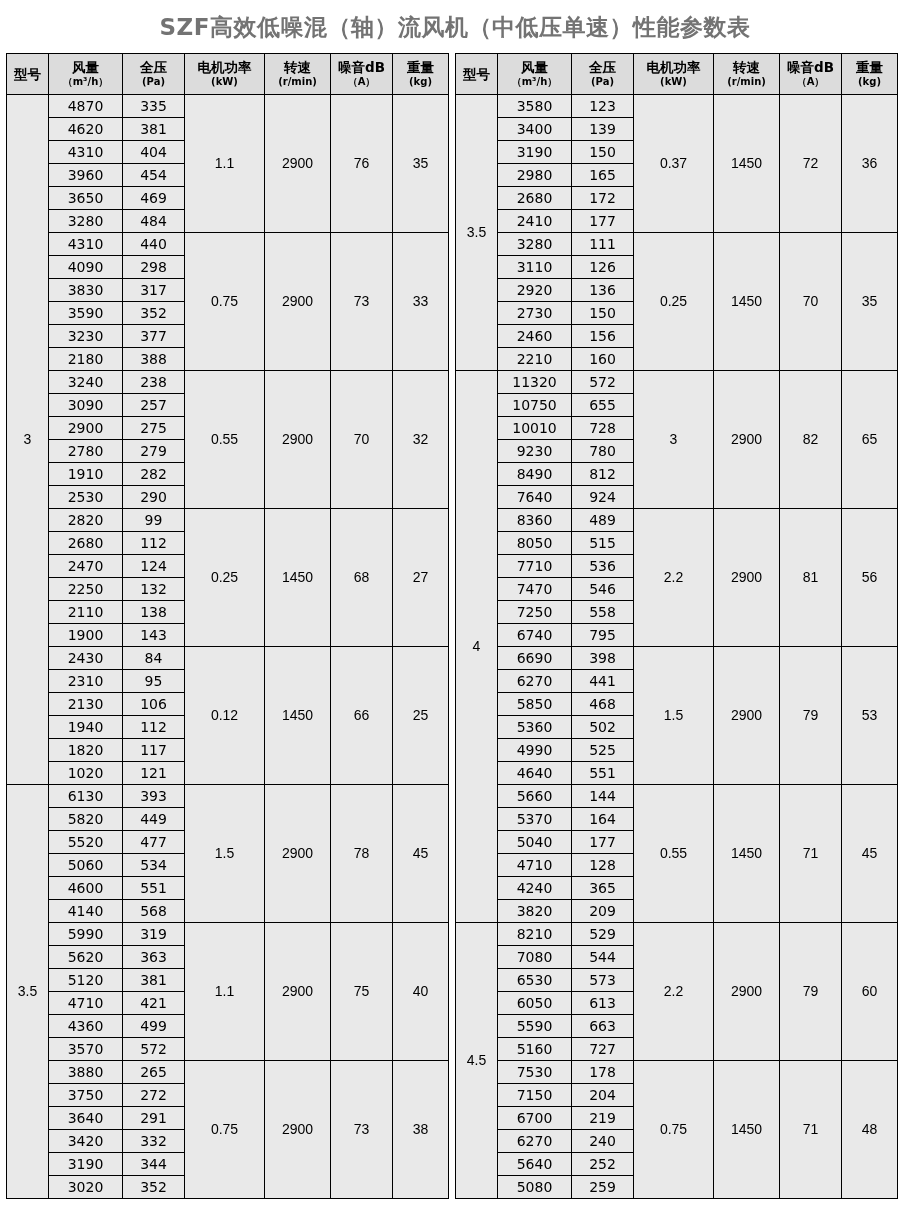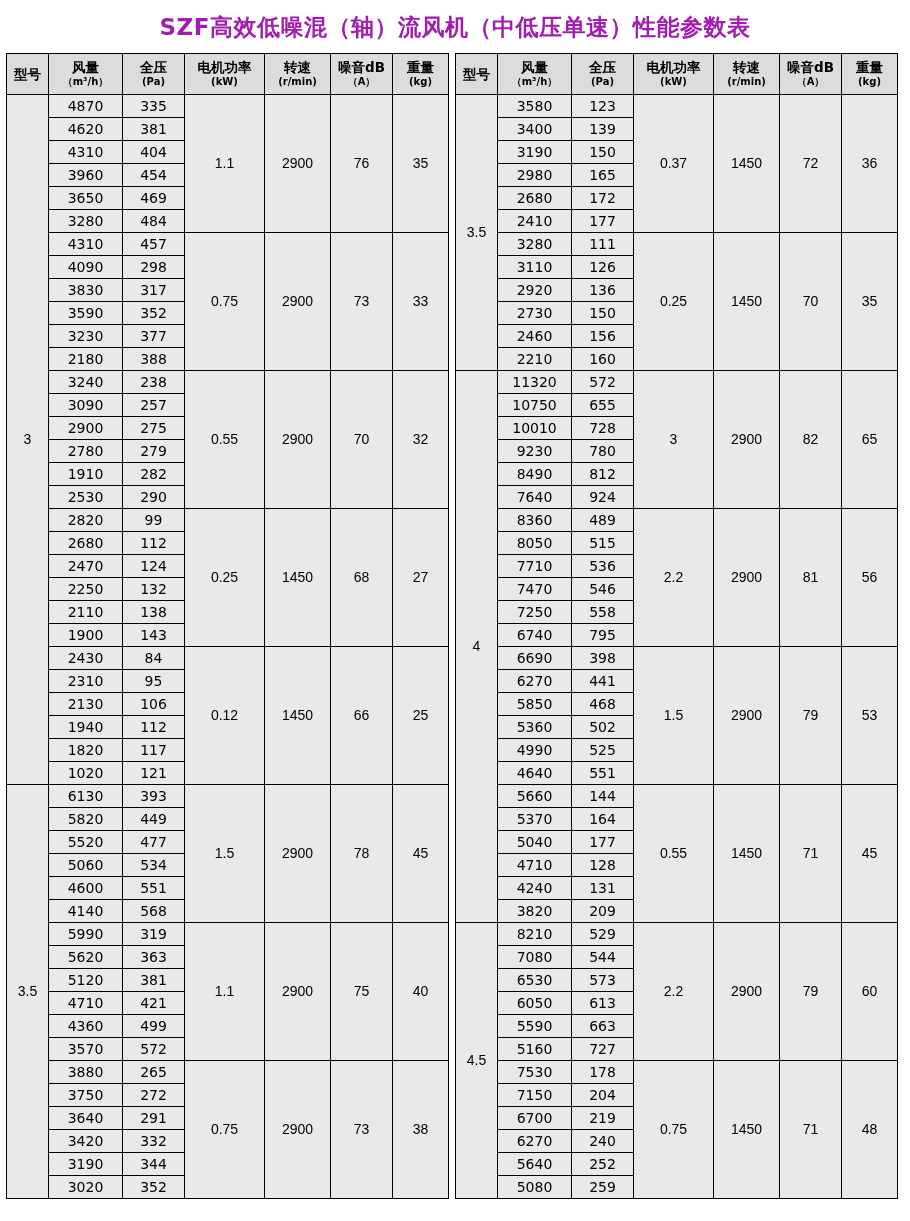--- a/index.html
+++ b/index.html
@@ -15,21 +15,21 @@
     position: relative;
     overflow: hidden;
   }
   #page-title {
     text-align: center;
     font-size: 23px;
     font-weight: bold;
     letter-spacing: 0.5px;
     padding-top: 12px;
     padding-bottom: 10px;
-    color: #a21caf;
+    color: #737373;
     font-family: "DejaVu Sans", "Liberation Sans", sans-serif;
   }
   .tables-wrap {
     display: flex;
     gap: 6px;
     padding: 0 6px;
     box-sizing: border-box;
     width: 831px;
   }
   table.perf {
@@ -135,21 +135,21 @@
         <tr>
           <td class="num">3650</td>
           <td class="num">469</td>
         </tr>
         <tr>
           <td class="num">3280</td>
           <td class="num">484</td>
         </tr>
         <tr>
           <td class="num">4310</td>
-          <td class="num">457</td>
+          <td class="num">440</td>
           <td class="grp" rowspan="6">0.75</td>
           <td class="grp" rowspan="6">2900</td>
           <td class="grp" rowspan="6">73</td>
           <td class="grp" rowspan="6">33</td>
         </tr>
         <tr>
           <td class="num">4090</td>
           <td class="num">298</td>
         </tr>
         <tr>
@@ -519,21 +519,21 @@
         <tr>
           <td class="num">5040</td>
           <td class="num">177</td>
         </tr>
         <tr>
           <td class="num">4710</td>
           <td class="num">128</td>
         </tr>
         <tr>
           <td class="num">4240</td>
-          <td class="num">131</td>
+          <td class="num">365</td>
         </tr>
         <tr>
           <td class="num">3820</td>
           <td class="num">209</td>
         </tr>
         <tr>
           <td class="model" rowspan="12">4.5</td>
           <td class="num">8210</td>
           <td class="num">529</td>
           <td class="grp" rowspan="6">2.2</td>

